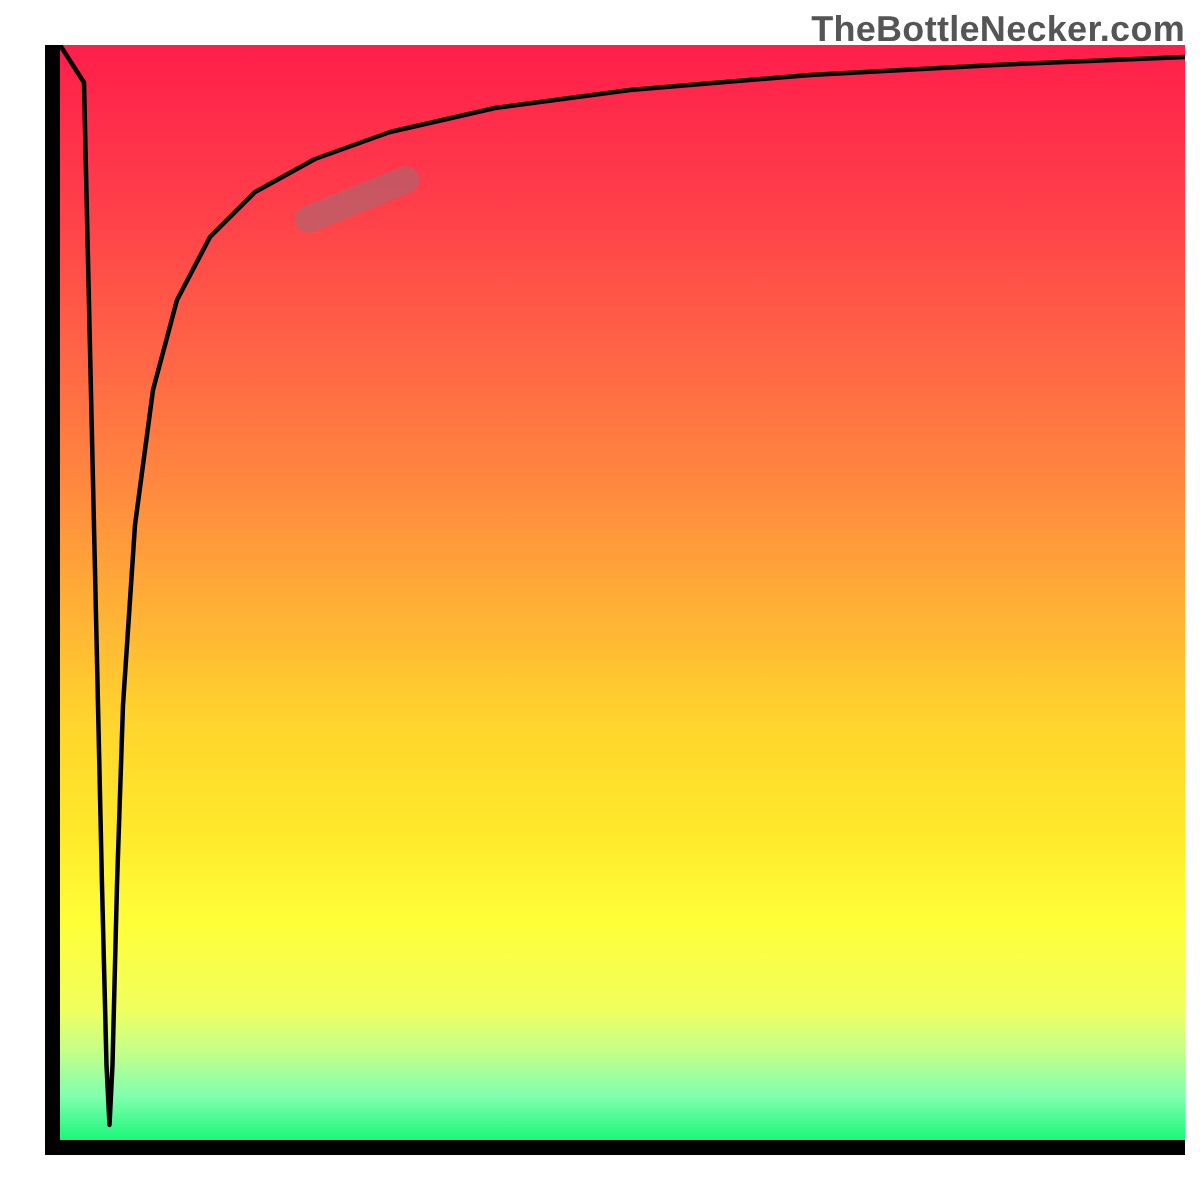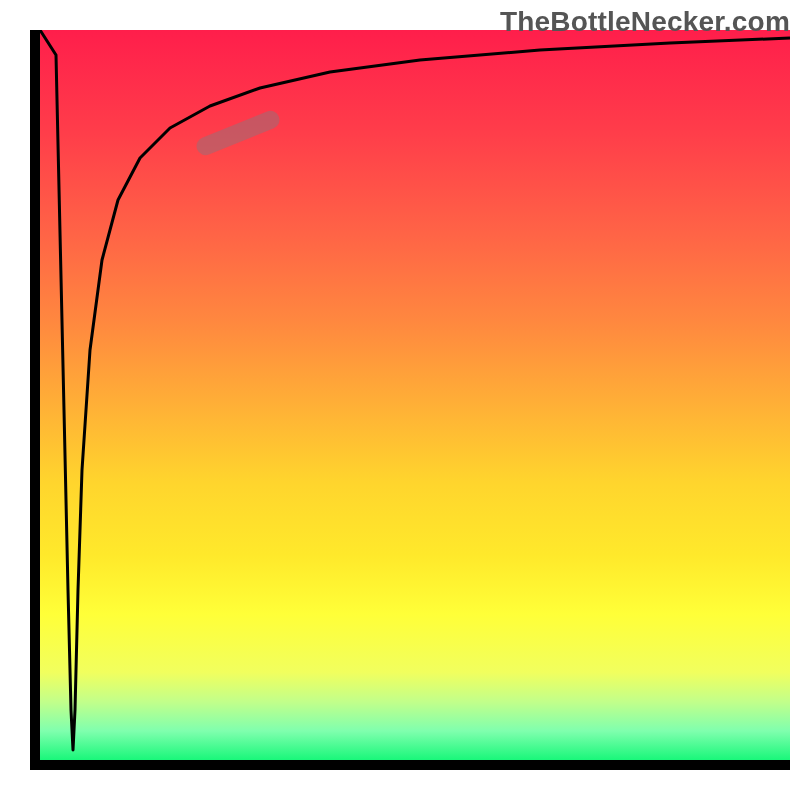--- a/index.html
+++ b/index.html
@@ -9,21 +9,21 @@
       position: relative;
       width: 800px;
       height: 800px;
     }
 
     .watermark {
       position: absolute;
       top: 6px;
       right: 10px;
       font-family: Arial, Helvetica, sans-serif;
-      font-size: 28px;
+      font-size: 24px;
       font-weight: 600;
       color: #555;
       letter-spacing: 0.2px;
     }
 
     .axis-left {
       position: absolute;
       top: 30px;
       left: 30px;
       width: 10px;

